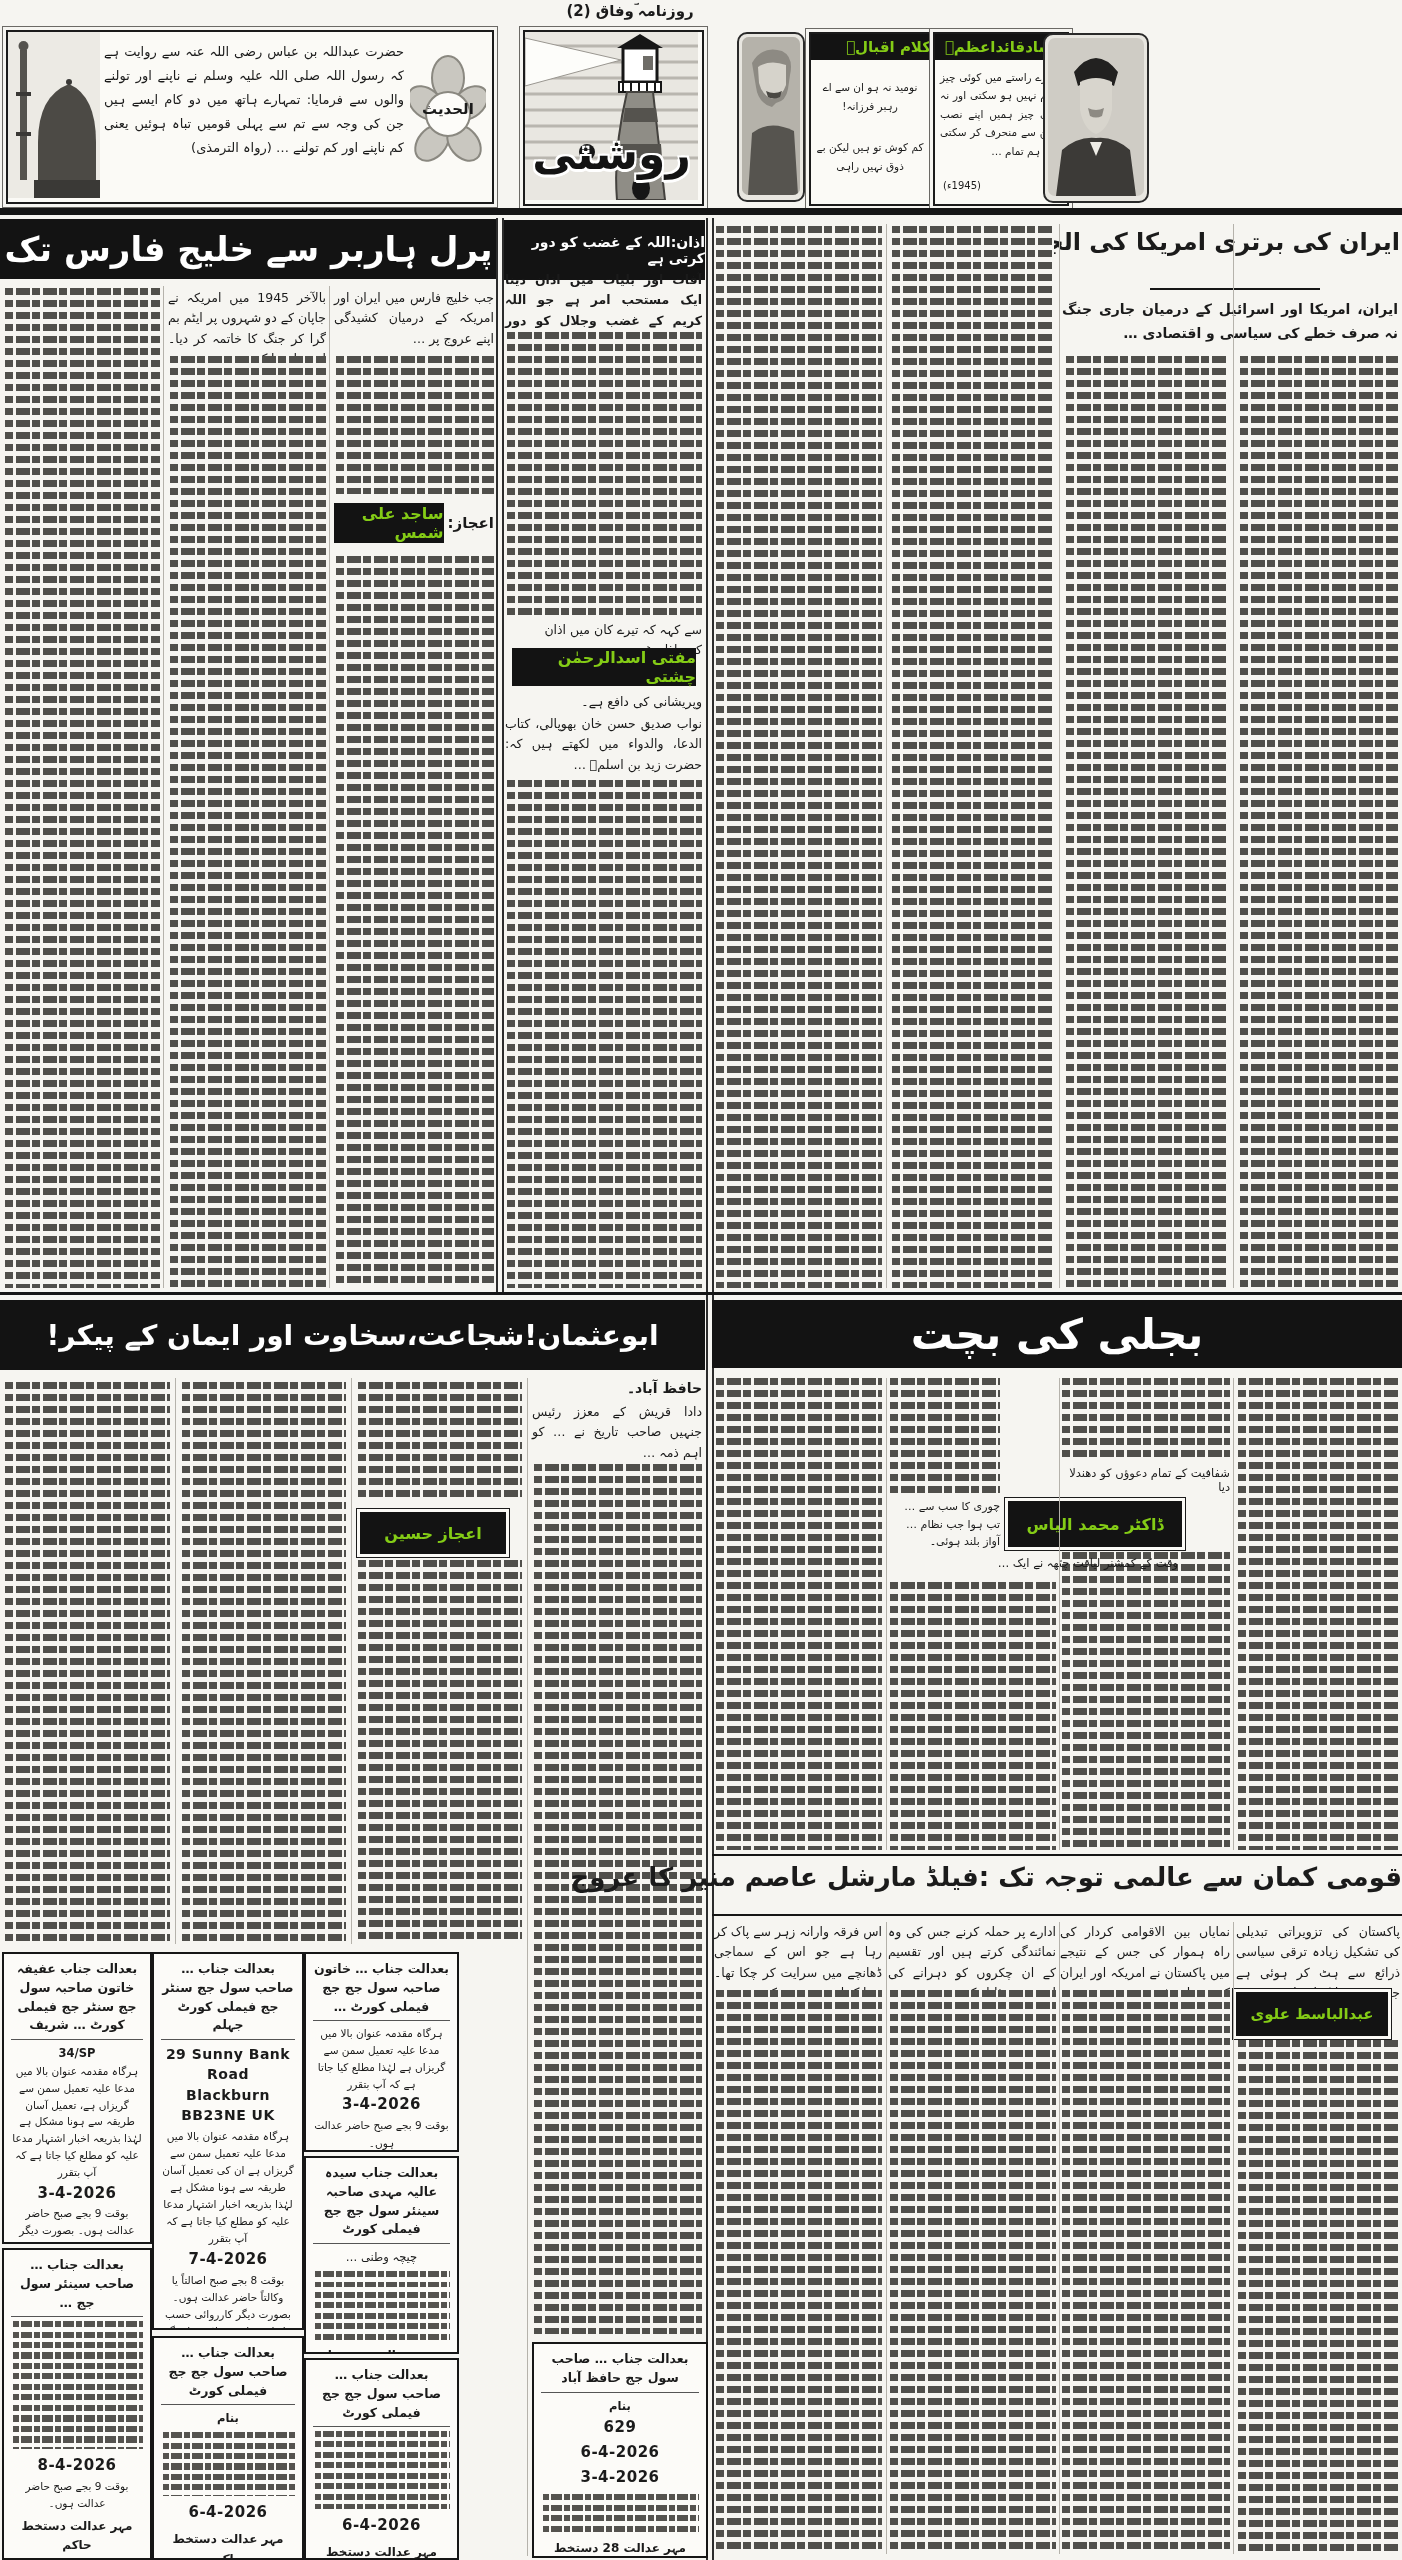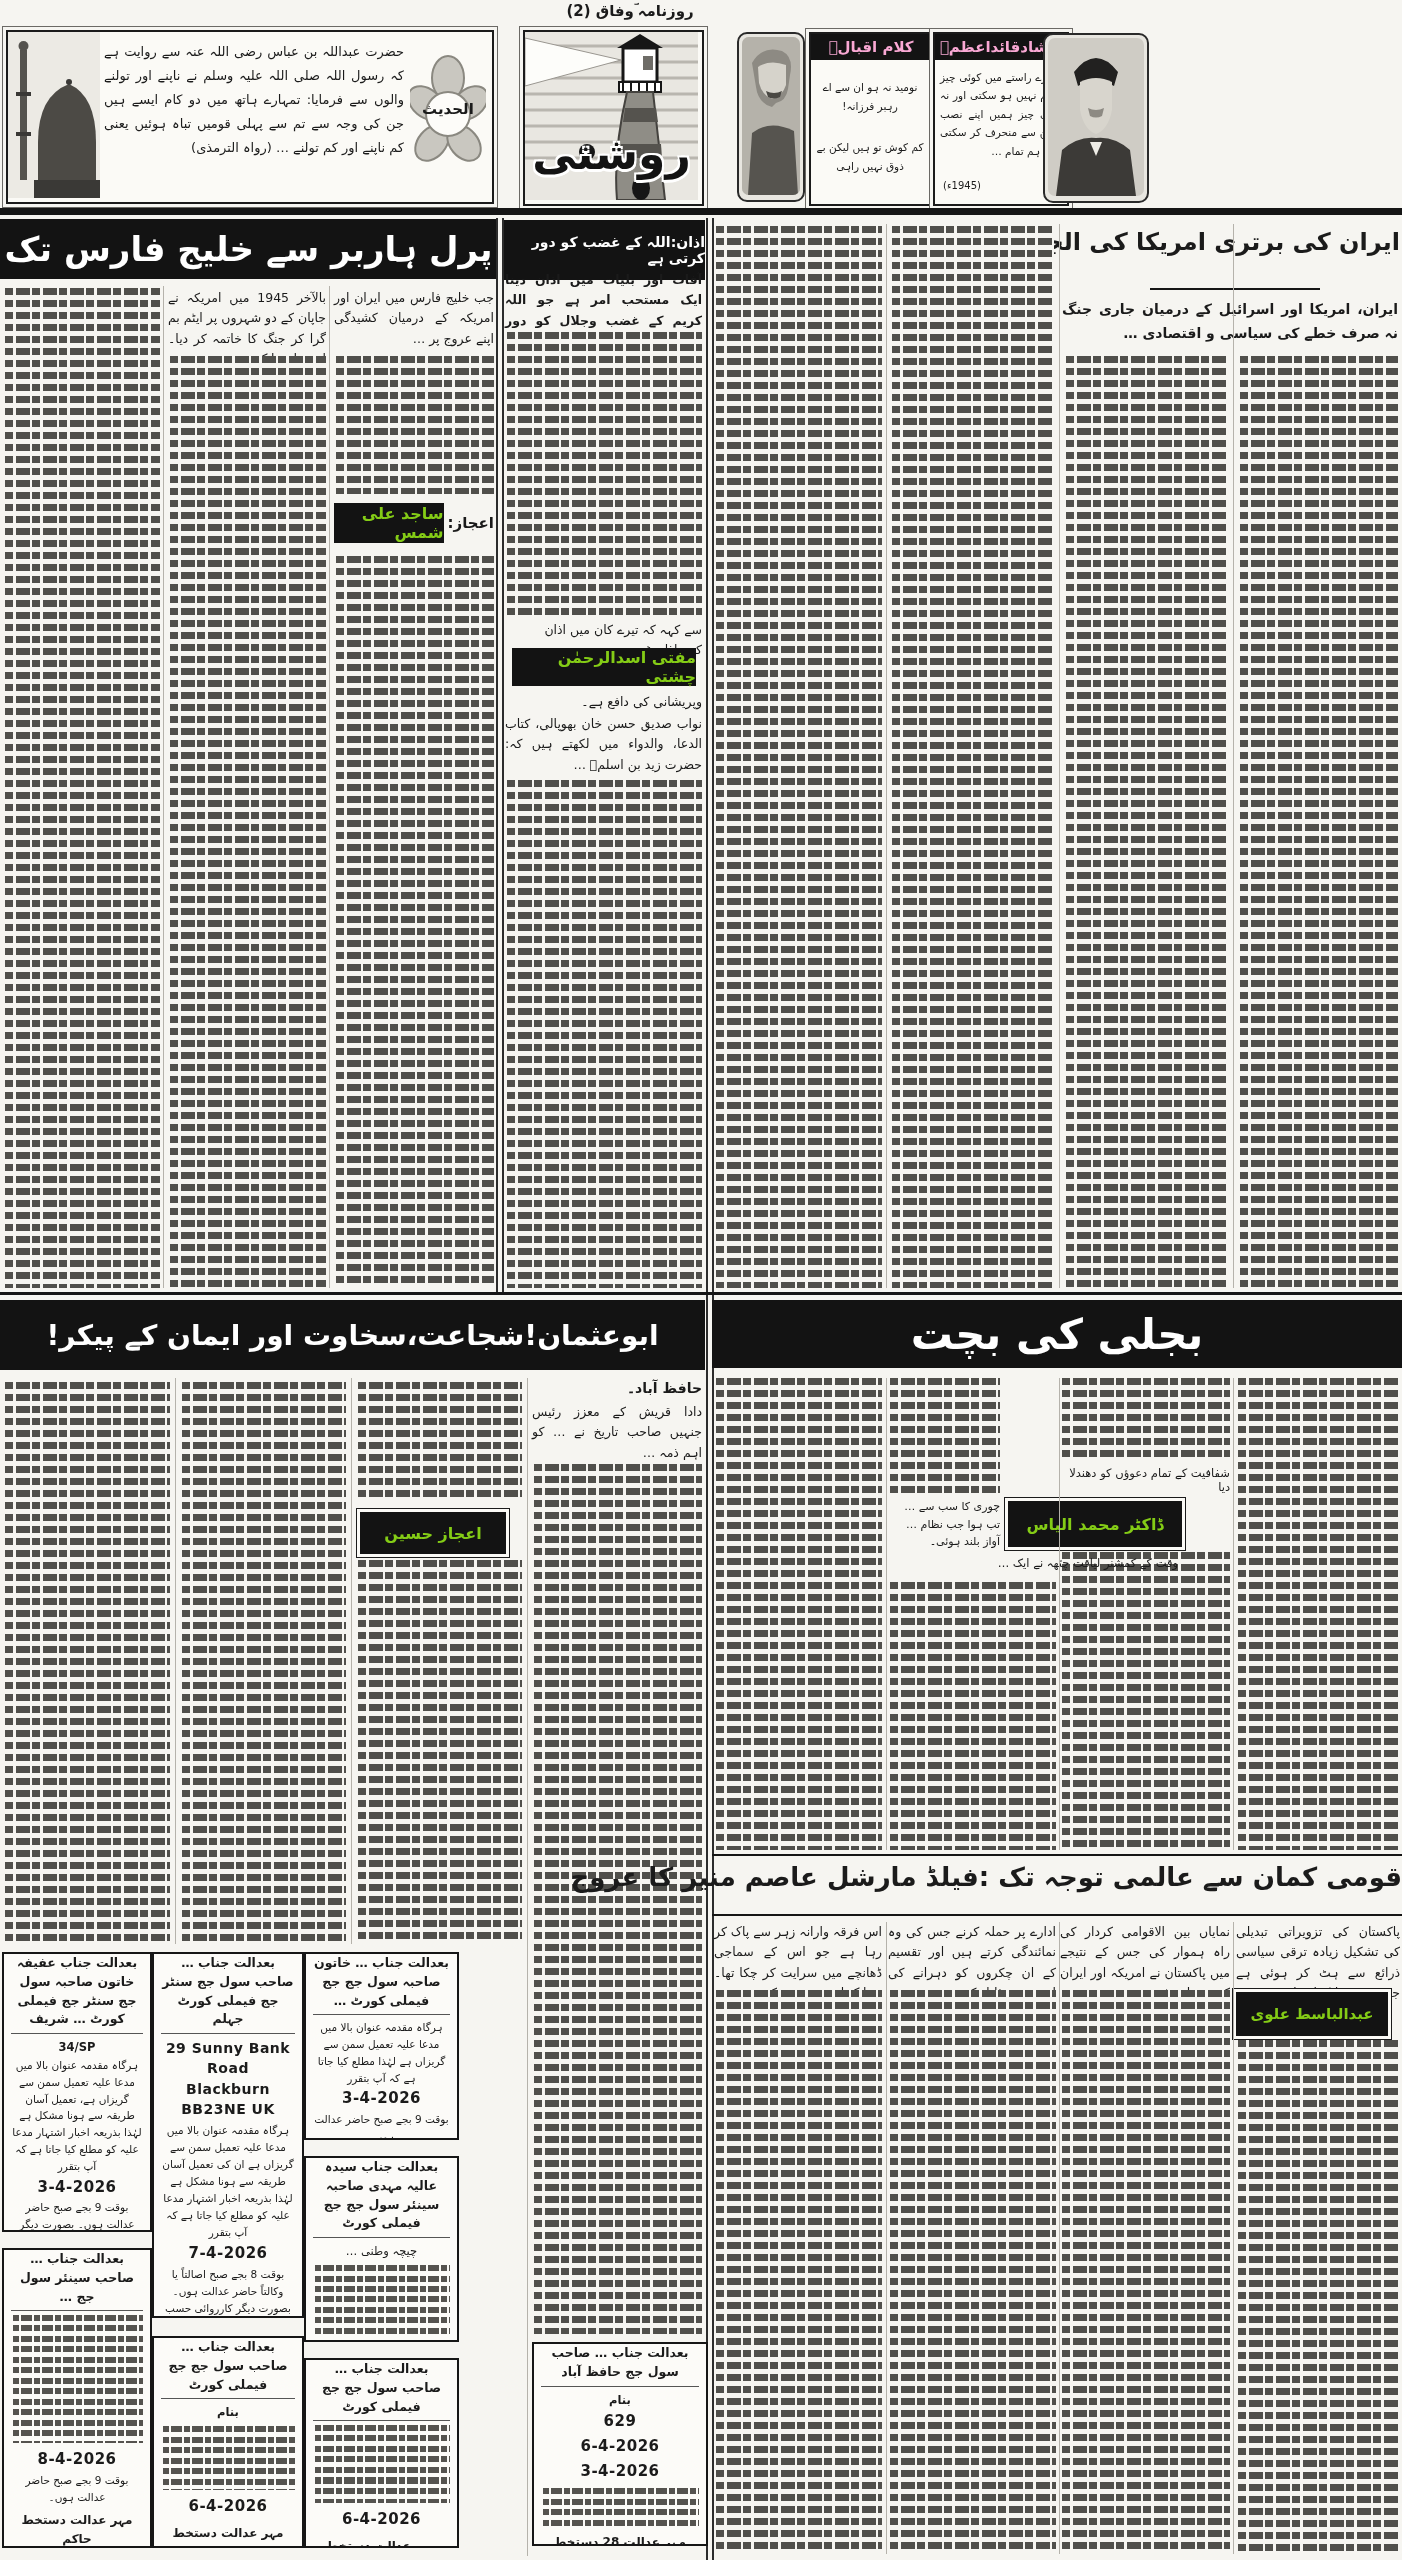--- a/index.html
+++ b/index.html
@@ -8,31 +8,31 @@
   .abs{position:absolute;}
   .urdu{direction:rtl;font-family:"DejaVu Sans",sans-serif;}
   .center{text-align:center;}
   .just{text-align:justify;}
   .banner{background:#131313;color:#fff;display:flex;align-items:center;justify-content:center;
           font-weight:bold;letter-spacing:-0.5px;}
   .bylinebox{background:#131313;color:#84cc16;display:flex;align-items:center;justify-content:center;
              font-weight:bold;}
   .byline-frame{border:1.5px solid #1b1b1b;background:#fbfaf6;padding:3px;}
   .framebox{border:2px solid #1b1b1b;box-shadow:0 0 0 3px #f6f5f1,0 0 0 4px #6b6965;background:#fbfaf6;}
-  .hdrbar{background:#131313;color:#f9a8d4;font-weight:bold;text-align:center;}
+  .hdrbar{background:#131313;color:#84cc16;font-weight:bold;text-align:right;}
   .greek{background:
       repeating-linear-gradient(90deg,#f6f5f1 0 2px,rgba(0,0,0,0) 2px 10px,#f6f5f1 10px 13px,rgba(0,0,0,0) 13px 27px),
       repeating-linear-gradient(180deg,#504f4b 0 7px,#f6f5f1 7px 12px);}
   .greek-sm{background:
       repeating-linear-gradient(90deg,#fcfbf8 0 2px,rgba(0,0,0,0) 2px 8px,#fcfbf8 8px 10px,rgba(0,0,0,0) 10px 21px),
       repeating-linear-gradient(180deg,#55534f 0 6px,#fcfbf8 6px 10.5px);}
   .vsep{position:absolute;width:1px;background:#b5b2ab;}
   .vdouble{position:absolute;width:4px;border-left:2px solid #2c2c2c;border-right:2px solid #2c2c2c;}
   .hrule{position:absolute;background:#161616;}
-  .notice{position:absolute;border:2px solid #161616;background:#fcfbf8;padding:0 7px;
+  .notice{position:absolute;border:2px solid #161616;background:#fcfbf8;padding:6px 7px;
           font-size:11.5px;line-height:1.65;text-align:center;overflow:hidden;direction:rtl;}
   .notice .hdr{font-weight:bold;font-size:12.5px;line-height:1.5;border-bottom:1px solid #555;
                padding-bottom:4px;margin-bottom:4px;}
   .notice .ftr{font-weight:bold;font-size:12px;margin-top:5px;}
   .date{font-weight:bold;font-size:15px;direction:ltr;display:inline-block;letter-spacing:0.5px;}
   .addr{direction:ltr;font-size:14px;font-weight:bold;line-height:1.45;letter-spacing:0.5px;}
   .snippet{font-size:12.5px;line-height:1.62;}
   .photoframe{border:2px solid #2a2a2a;border-radius:10px;background:#e8e6e0;padding:3px;box-sizing:border-box;}
   .photoframe svg{border-radius:7px;display:block;}
   .lead{font-size:13.5px;line-height:1.62;}

